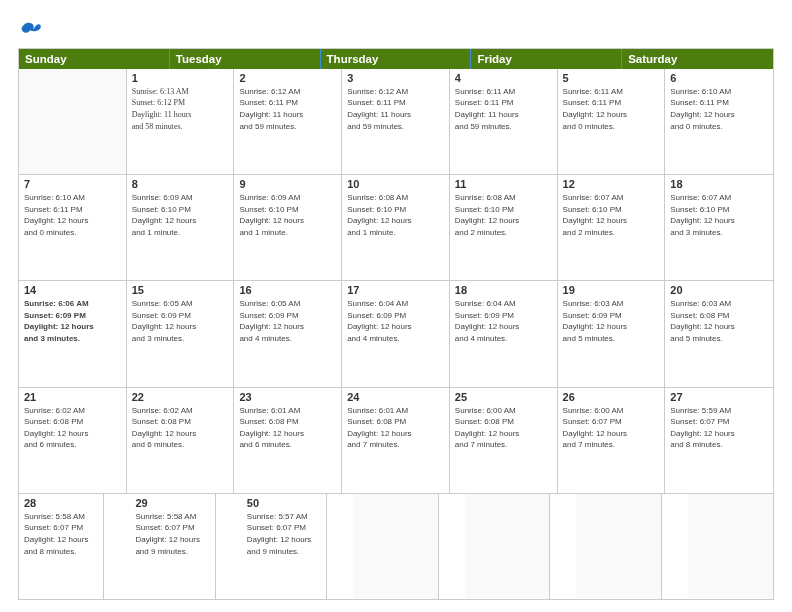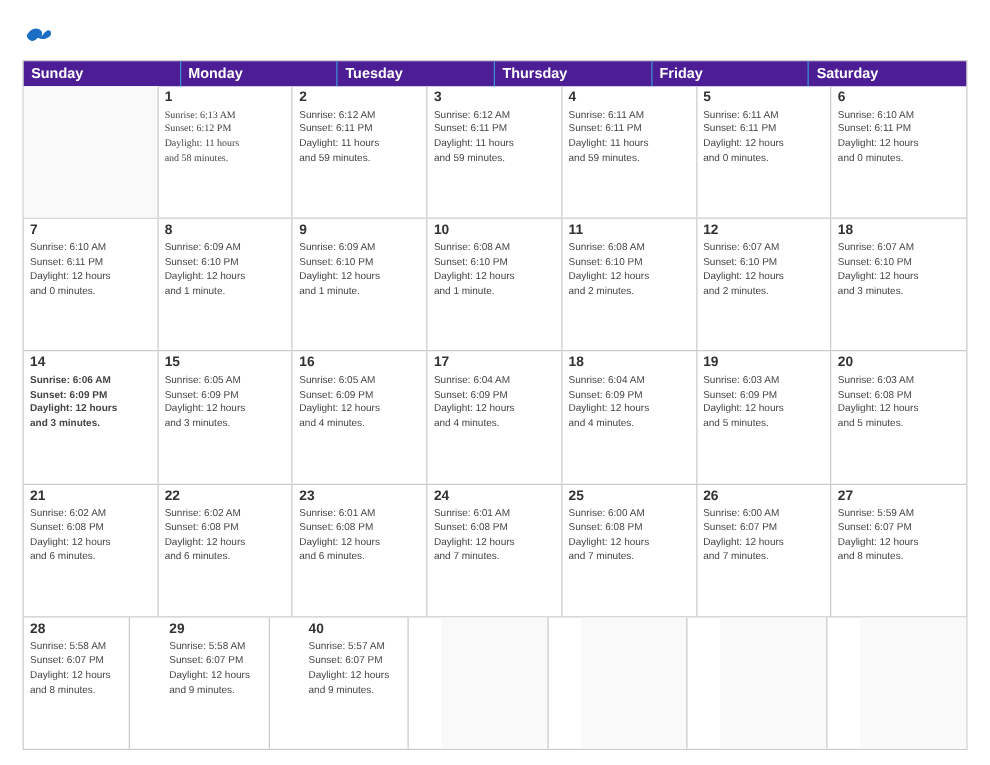--- a/index.html
+++ b/index.html
@@ -53,22 +53,22 @@
       color: #555;
     }
     .calendar {
       flex: 1;
       display: flex;
       flex-direction: column;
       border: 1px solid #ccc;
     }
     .cal-header-row {
       display: grid;
-      grid-template-columns: repeat(6, 1fr);
-      background: #4c1d95;
+      grid-template-columns: repeat(5, 1fr);
+      background: #4d7c0f;
     }
     .cal-header-cell {
       color: #fff;
       font-size: 11.5px;
       font-weight: bold;
       padding: 4px 6px;
       text-align: left;
       border-right: 1px solid #3a8fd4;
     }
     .cal-header-cell:last-child { border-right: none; }
@@ -123,21 +123,20 @@
     </div>
     <div class="title-block">
       <div class="cal-title"></div>
       <div class="cal-subtitle"></div>
     </div>
   </div>
 
   <div class="calendar">
     <div class="cal-header-row">
     <div class="cal-header-cell">Sunday</div>
-        <div class="cal-header-cell">Monday</div>
         <div class="cal-header-cell">Tuesday</div>
         <div class="cal-header-cell">Thursday</div>
         <div class="cal-header-cell">Friday</div>
         <div class="cal-header-cell">Saturday</div>
       </div>
     <div class="cal-body">
     <div class="cal-week">
           <div class="cal-cell empty"></div>
           <div class="cal-cell">
             <span class="day-num">1</span>
@@ -344,21 +343,21 @@
 and 8 minutes.</div>
           </div>
           <div class="cal-cell">
             <span class="day-num">29</span>
             <div class="day-info" style="white-space: pre-line;">Sunrise: 5:58 AM
 Sunset: 6:07 PM
 Daylight: 12 hours
 and 9 minutes.</div>
           </div>
           <div class="cal-cell">
-            <span class="day-num">40</span>
+            <span class="day-num">50</span>
             <div class="day-info" style="white-space: pre-line;">Sunrise: 5:57 AM
 Sunset: 6:07 PM
 Daylight: 12 hours
 and 9 minutes.</div>
           </div>
           <div class="cal-cell empty"></div>
           <div class="cal-cell empty"></div>
           <div class="cal-cell empty"></div>
           <div class="cal-cell empty"></div>
         </div>

